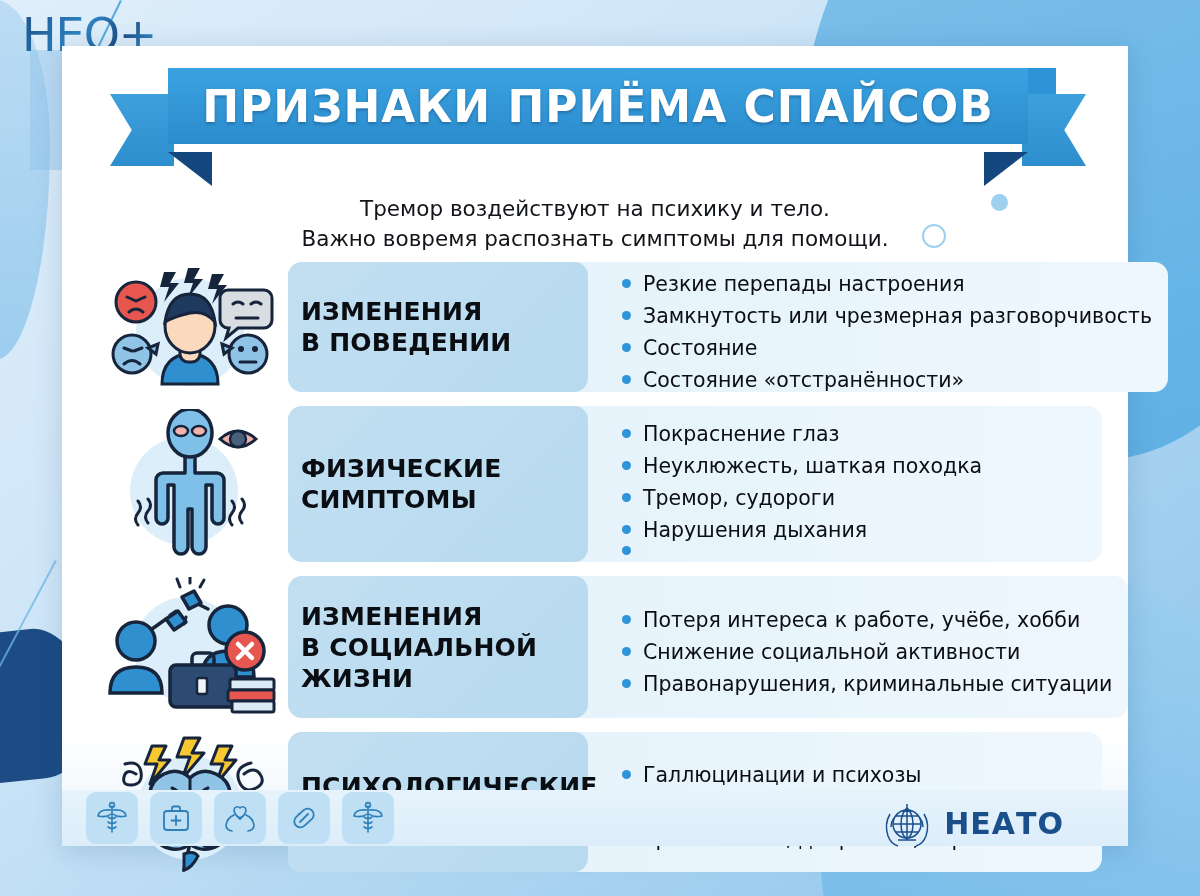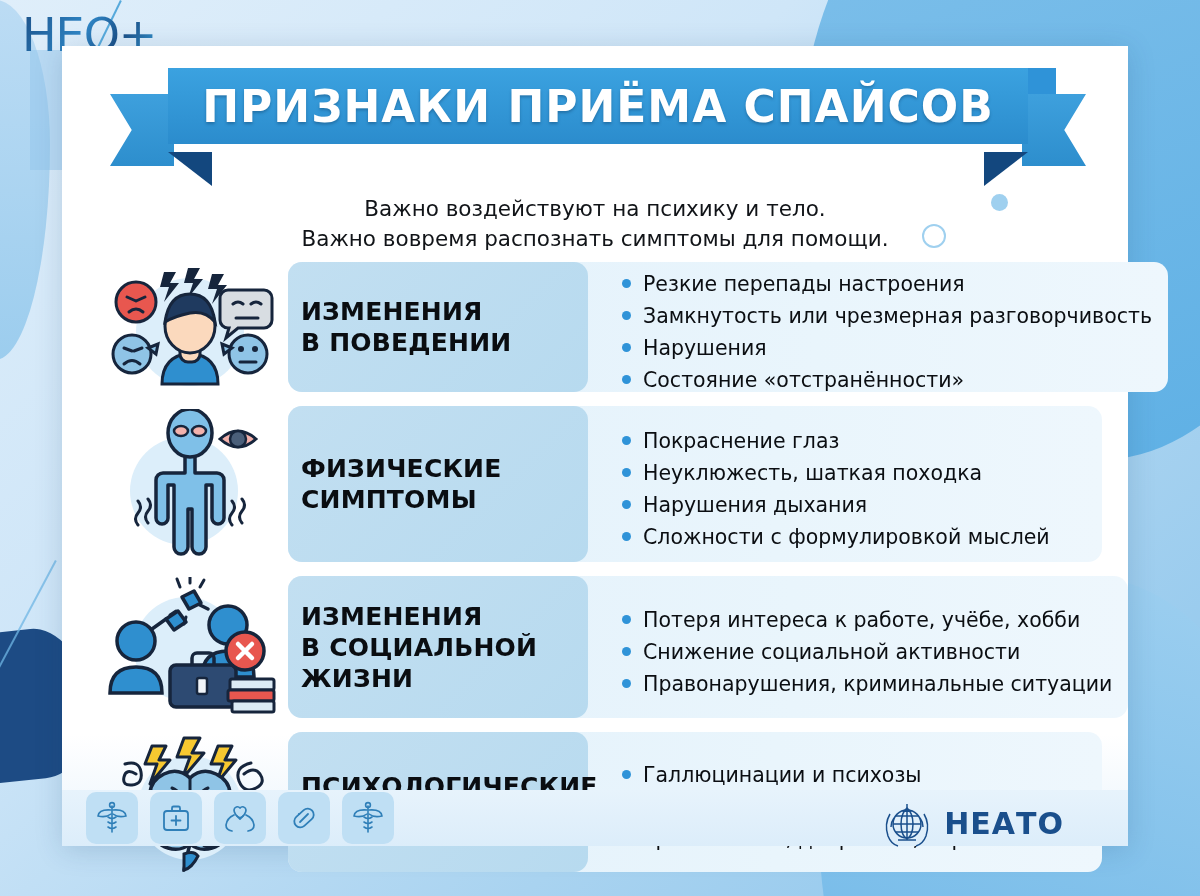--- a/index.html
+++ b/index.html
@@ -387,21 +387,21 @@
         <div class="ribbon-tail left"></div>
         <div class="ribbon-tail right"></div>
         <div class="ribbon-fold left"></div>
         <div class="ribbon-fold right"></div>
         <div class="ribbon-main">
           <div class="ribbon-title">ПРИЗНАКИ ПРИЁМА СПАЙСОВ</div>
         </div>
       </div>
 
       <div class="subtitle">
-        <div>Важно воздействуют на психику и тело.</div>
+        <div>Тремор воздействуют на психику и тело.</div>
         <div>Важно вовремя распознать симптомы для помощи.</div>
       </div>
 
       <div class="rows">
 
         <div class="row r1">
           <div class="row-icon">
             <svg width="176" height="126" viewBox="0 0 176 126">
               <circle cx="88" cy="68" r="54" fill="#dceefa"></circle>
 
@@ -445,21 +445,21 @@
               <div class="bullet-row">
                 <span class="bullet-dot"></span>
                 <span class="bullet-text">Резкие перепады настроения</span>
               </div>
               <div class="bullet-row">
                 <span class="bullet-dot"></span>
                 <span class="bullet-text">Замкнутость или чрезмерная разговорчивость</span>
               </div>
               <div class="bullet-row">
                 <span class="bullet-dot"></span>
-                <span class="bullet-text">Нарушения</span>
+                <span class="bullet-text">Состояние</span>
               </div>
               <div class="bullet-row">
                 <span class="bullet-dot"></span>
                 <span class="bullet-text">Состояние «отстранённости»</span>
               </div>
             </div>
           </div>
         </div>
 
         <div class="row r2">
@@ -494,25 +494,28 @@
               <div class="bullet-row">
                 <span class="bullet-dot"></span>
                 <span class="bullet-text">Покраснение глаз</span>
               </div>
               <div class="bullet-row">
                 <span class="bullet-dot"></span>
                 <span class="bullet-text">Неуклюжесть, шаткая походка</span>
               </div>
               <div class="bullet-row">
                 <span class="bullet-dot"></span>
+                <span class="bullet-text">Тремор, судороги</span>
+              </div>
+              <div class="bullet-row">
+                <span class="bullet-dot"></span>
                 <span class="bullet-text">Нарушения дыхания</span>
               </div>
               <div class="bullet-row">
                 <span class="bullet-dot"></span>
-                <span class="bullet-text">Сложности с формулировкой мыслей</span>
               </div>
             </div>
           </div>
         </div>
 
         <div class="row r3">
           <div class="row-icon">
             <svg width="176" height="140" viewBox="0 0 176 140">
               <circle cx="84" cy="72" r="52" fill="#dceefa"></circle>
 

